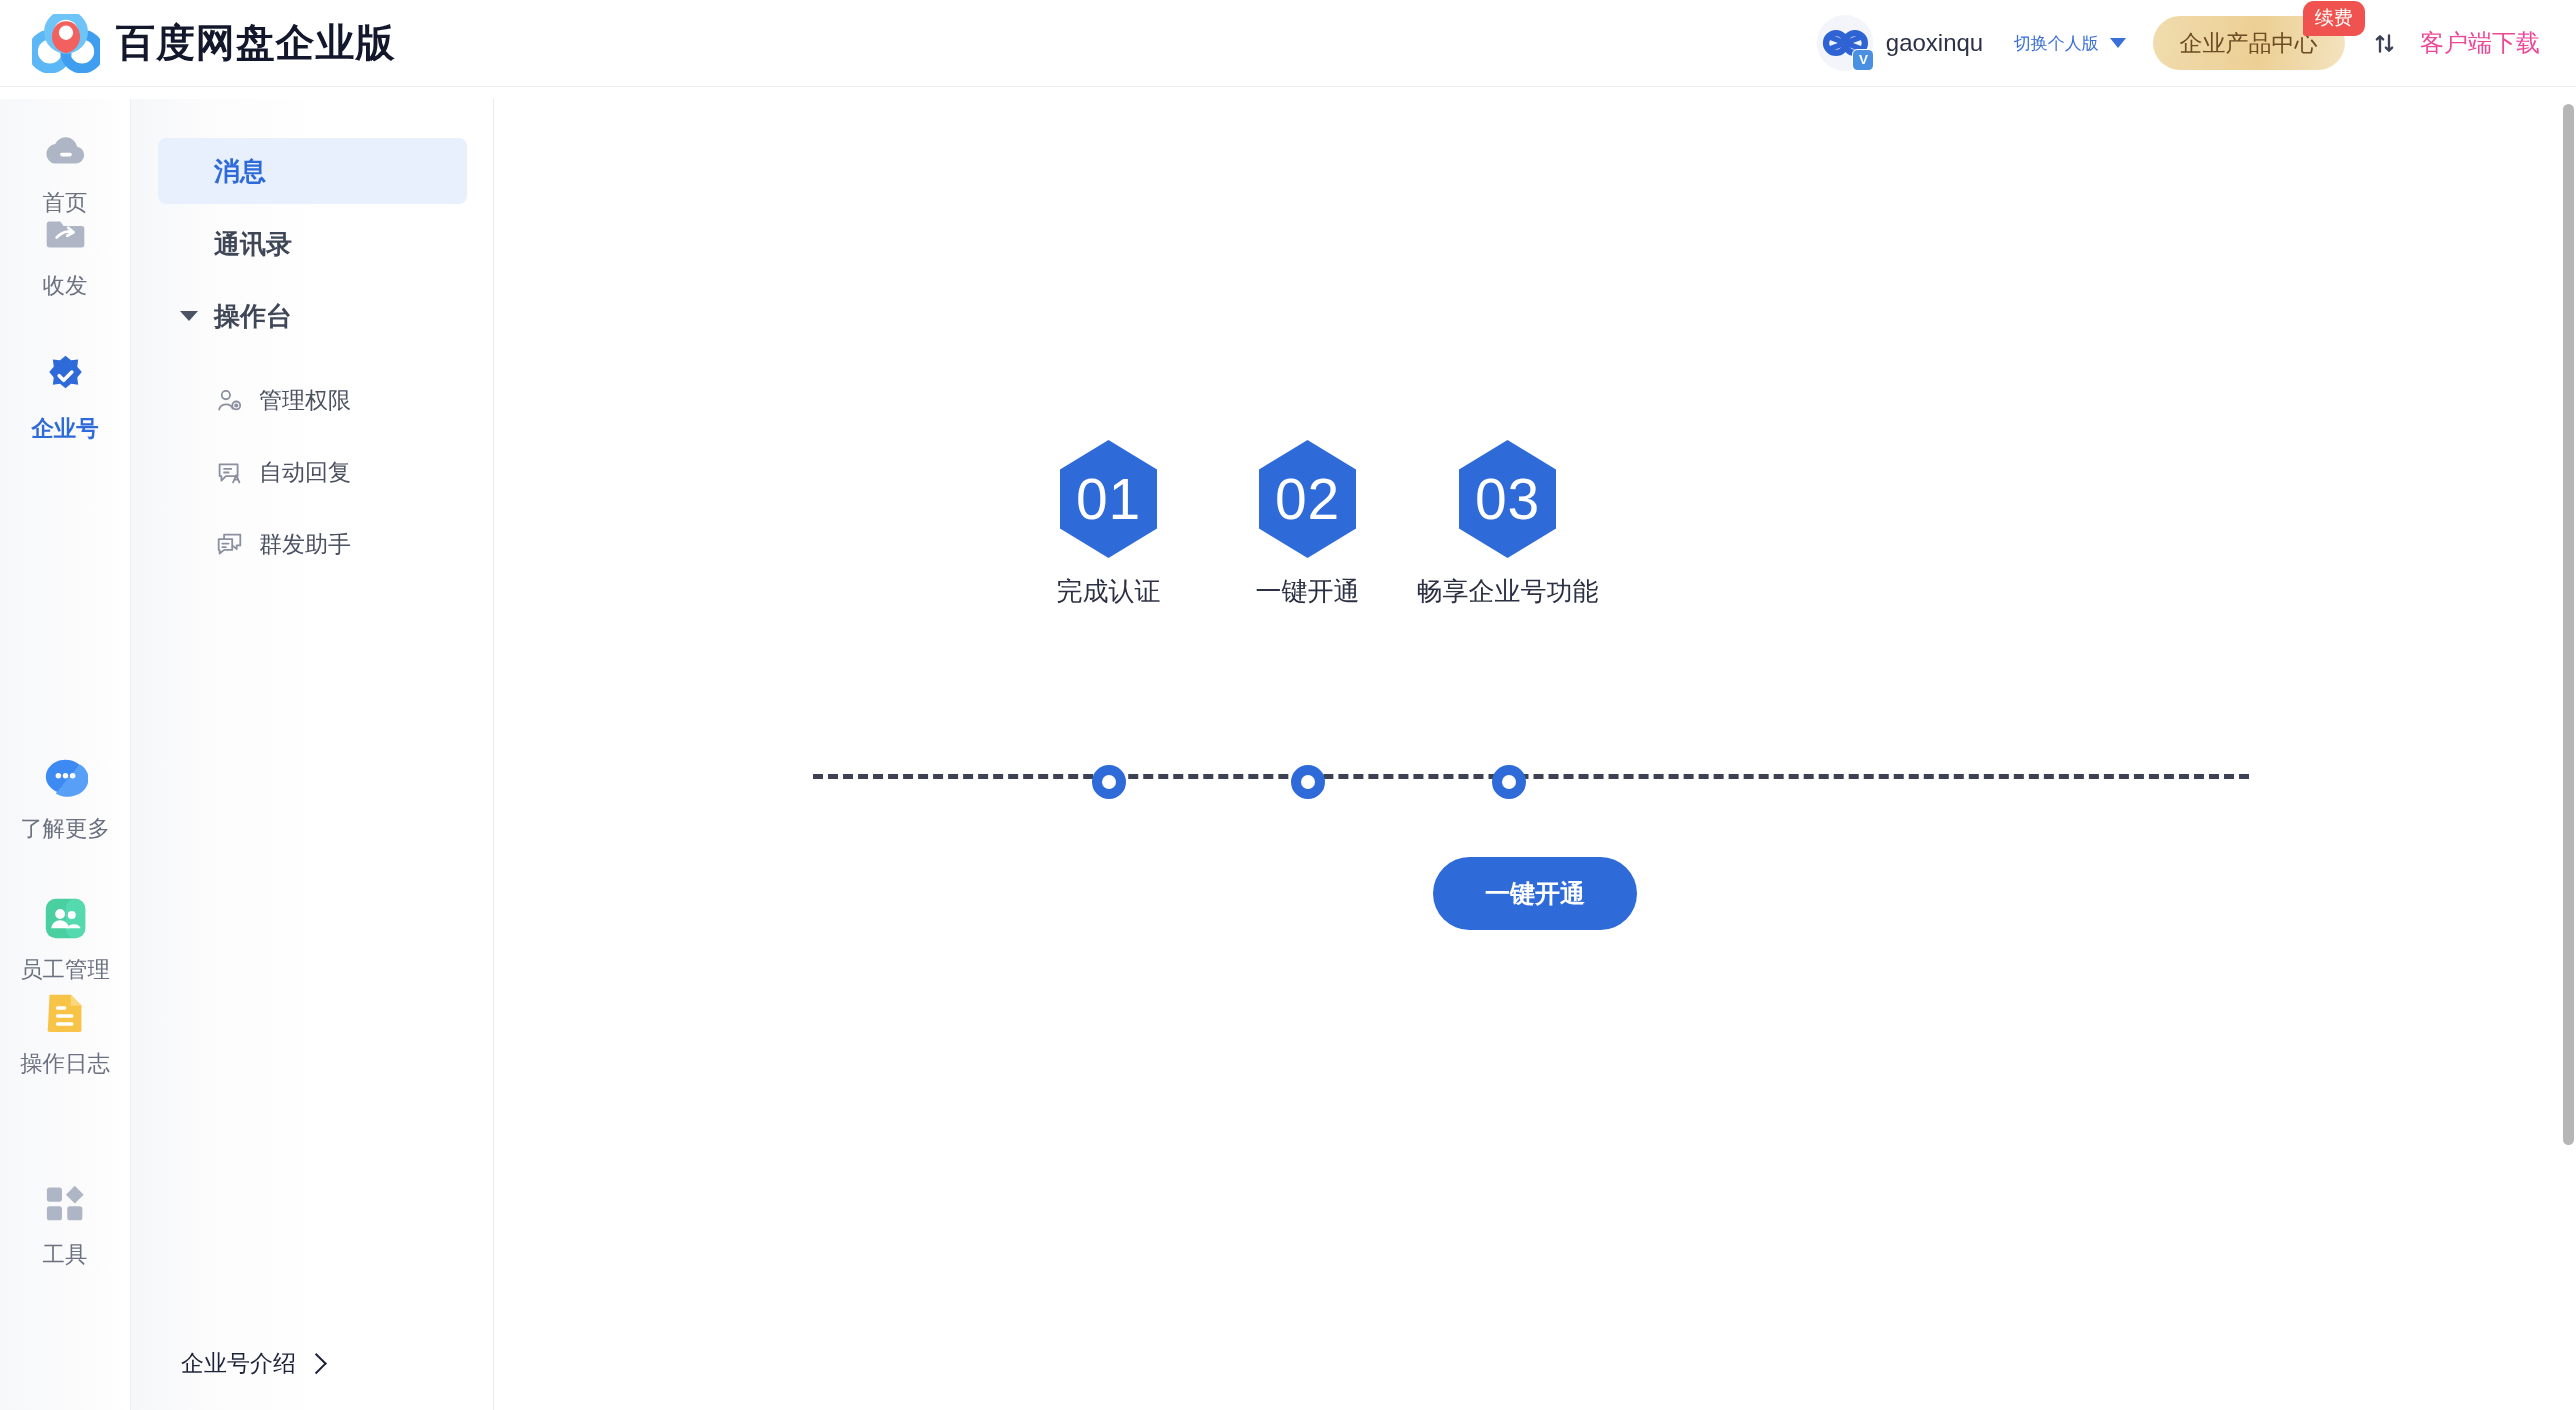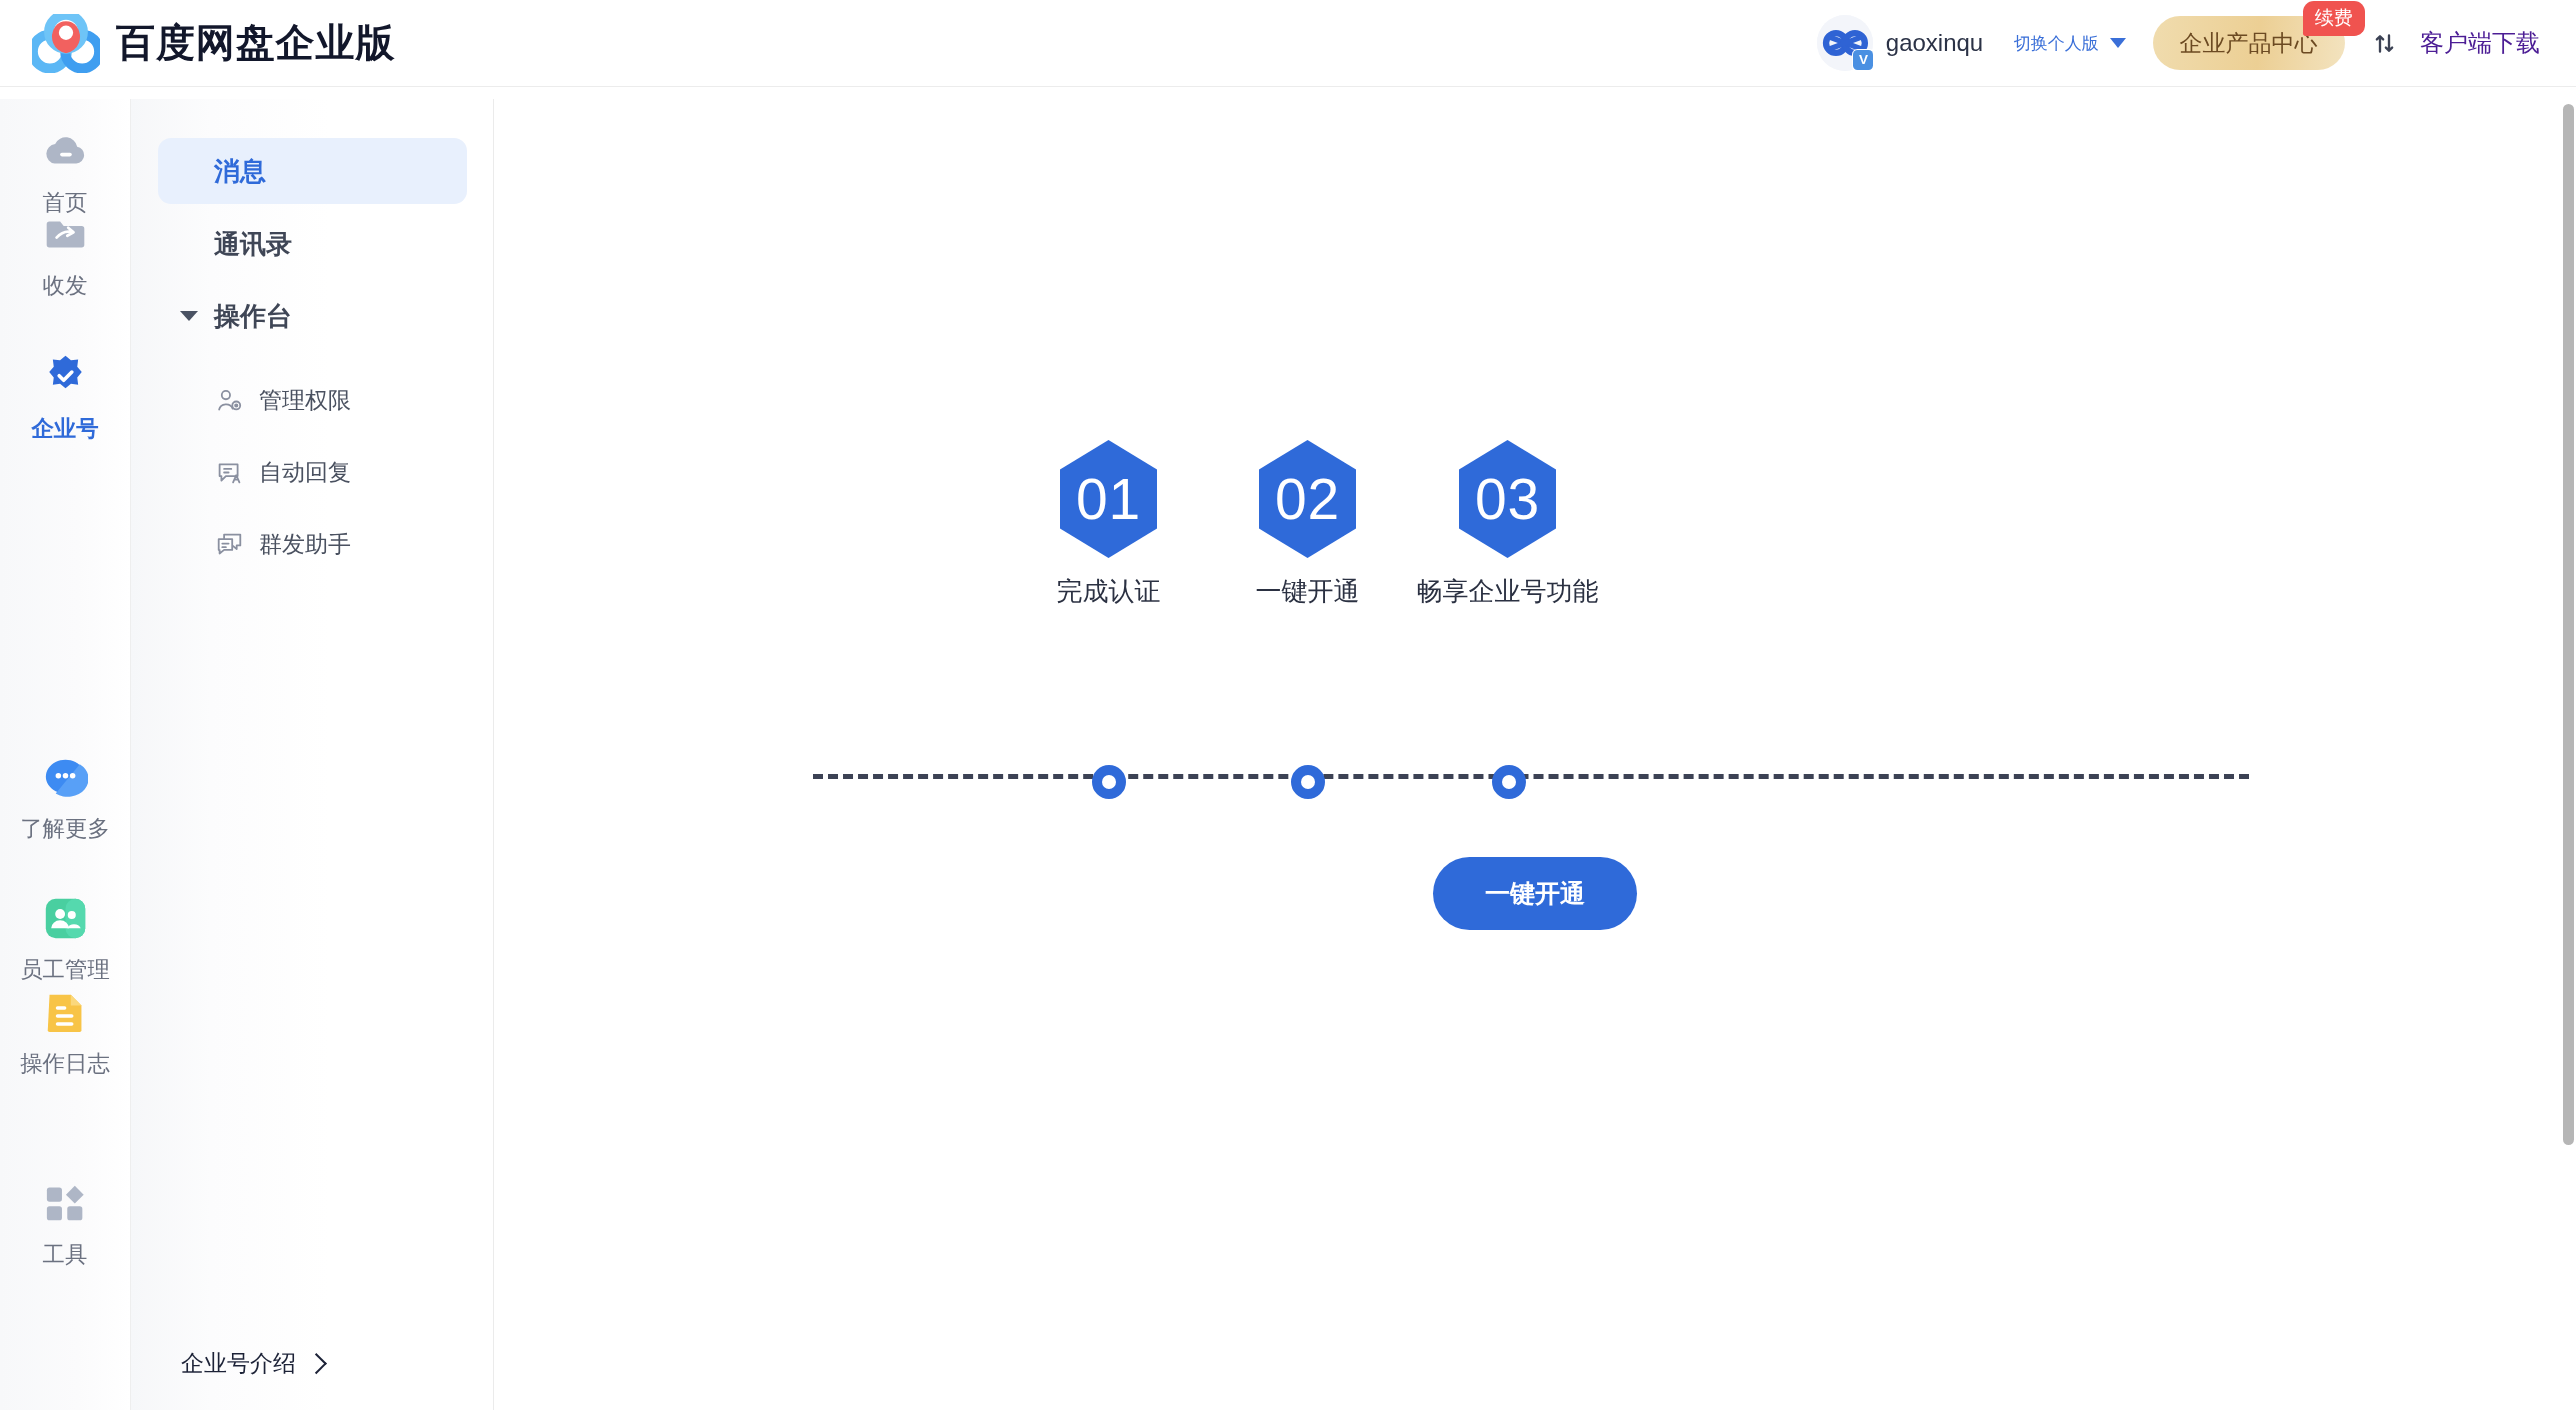--- a/index.html
+++ b/index.html
@@ -145,21 +145,21 @@
     width: 30.5px;
     height: 30.5px;
     margin-right: 20px;
     color: #3c4254;
     display: flex;
     align-items: center;
     justify-content: center;
   }
   .client-dl {
     font-size: 24px;
-    color: #4c1d95;
+    color: #ec4899;
     white-space: nowrap;
     cursor: pointer;
   }
 
   
   .rail {
     position: absolute;
     top: 99px; left: 0;
     width: 131px;
     height: 1312px;
@@ -205,21 +205,21 @@
     border-right: 0.9px solid #ebebeb;
     box-sizing: border-box;
   }
   .nav-item {
     position: absolute;
     left: 27px;
     width: 309px;
     height: 66px;
     display: flex;
     align-items: center;
-    border-radius: 13px;
+    border-radius: 8px;
     box-sizing: border-box;
     cursor: pointer;
   }
   .nav-item .nav-text {
     font-size: 26px;
     font-weight: bold;
     color: #3f4656;
     margin-left: 56px;
     white-space: nowrap;
   }

